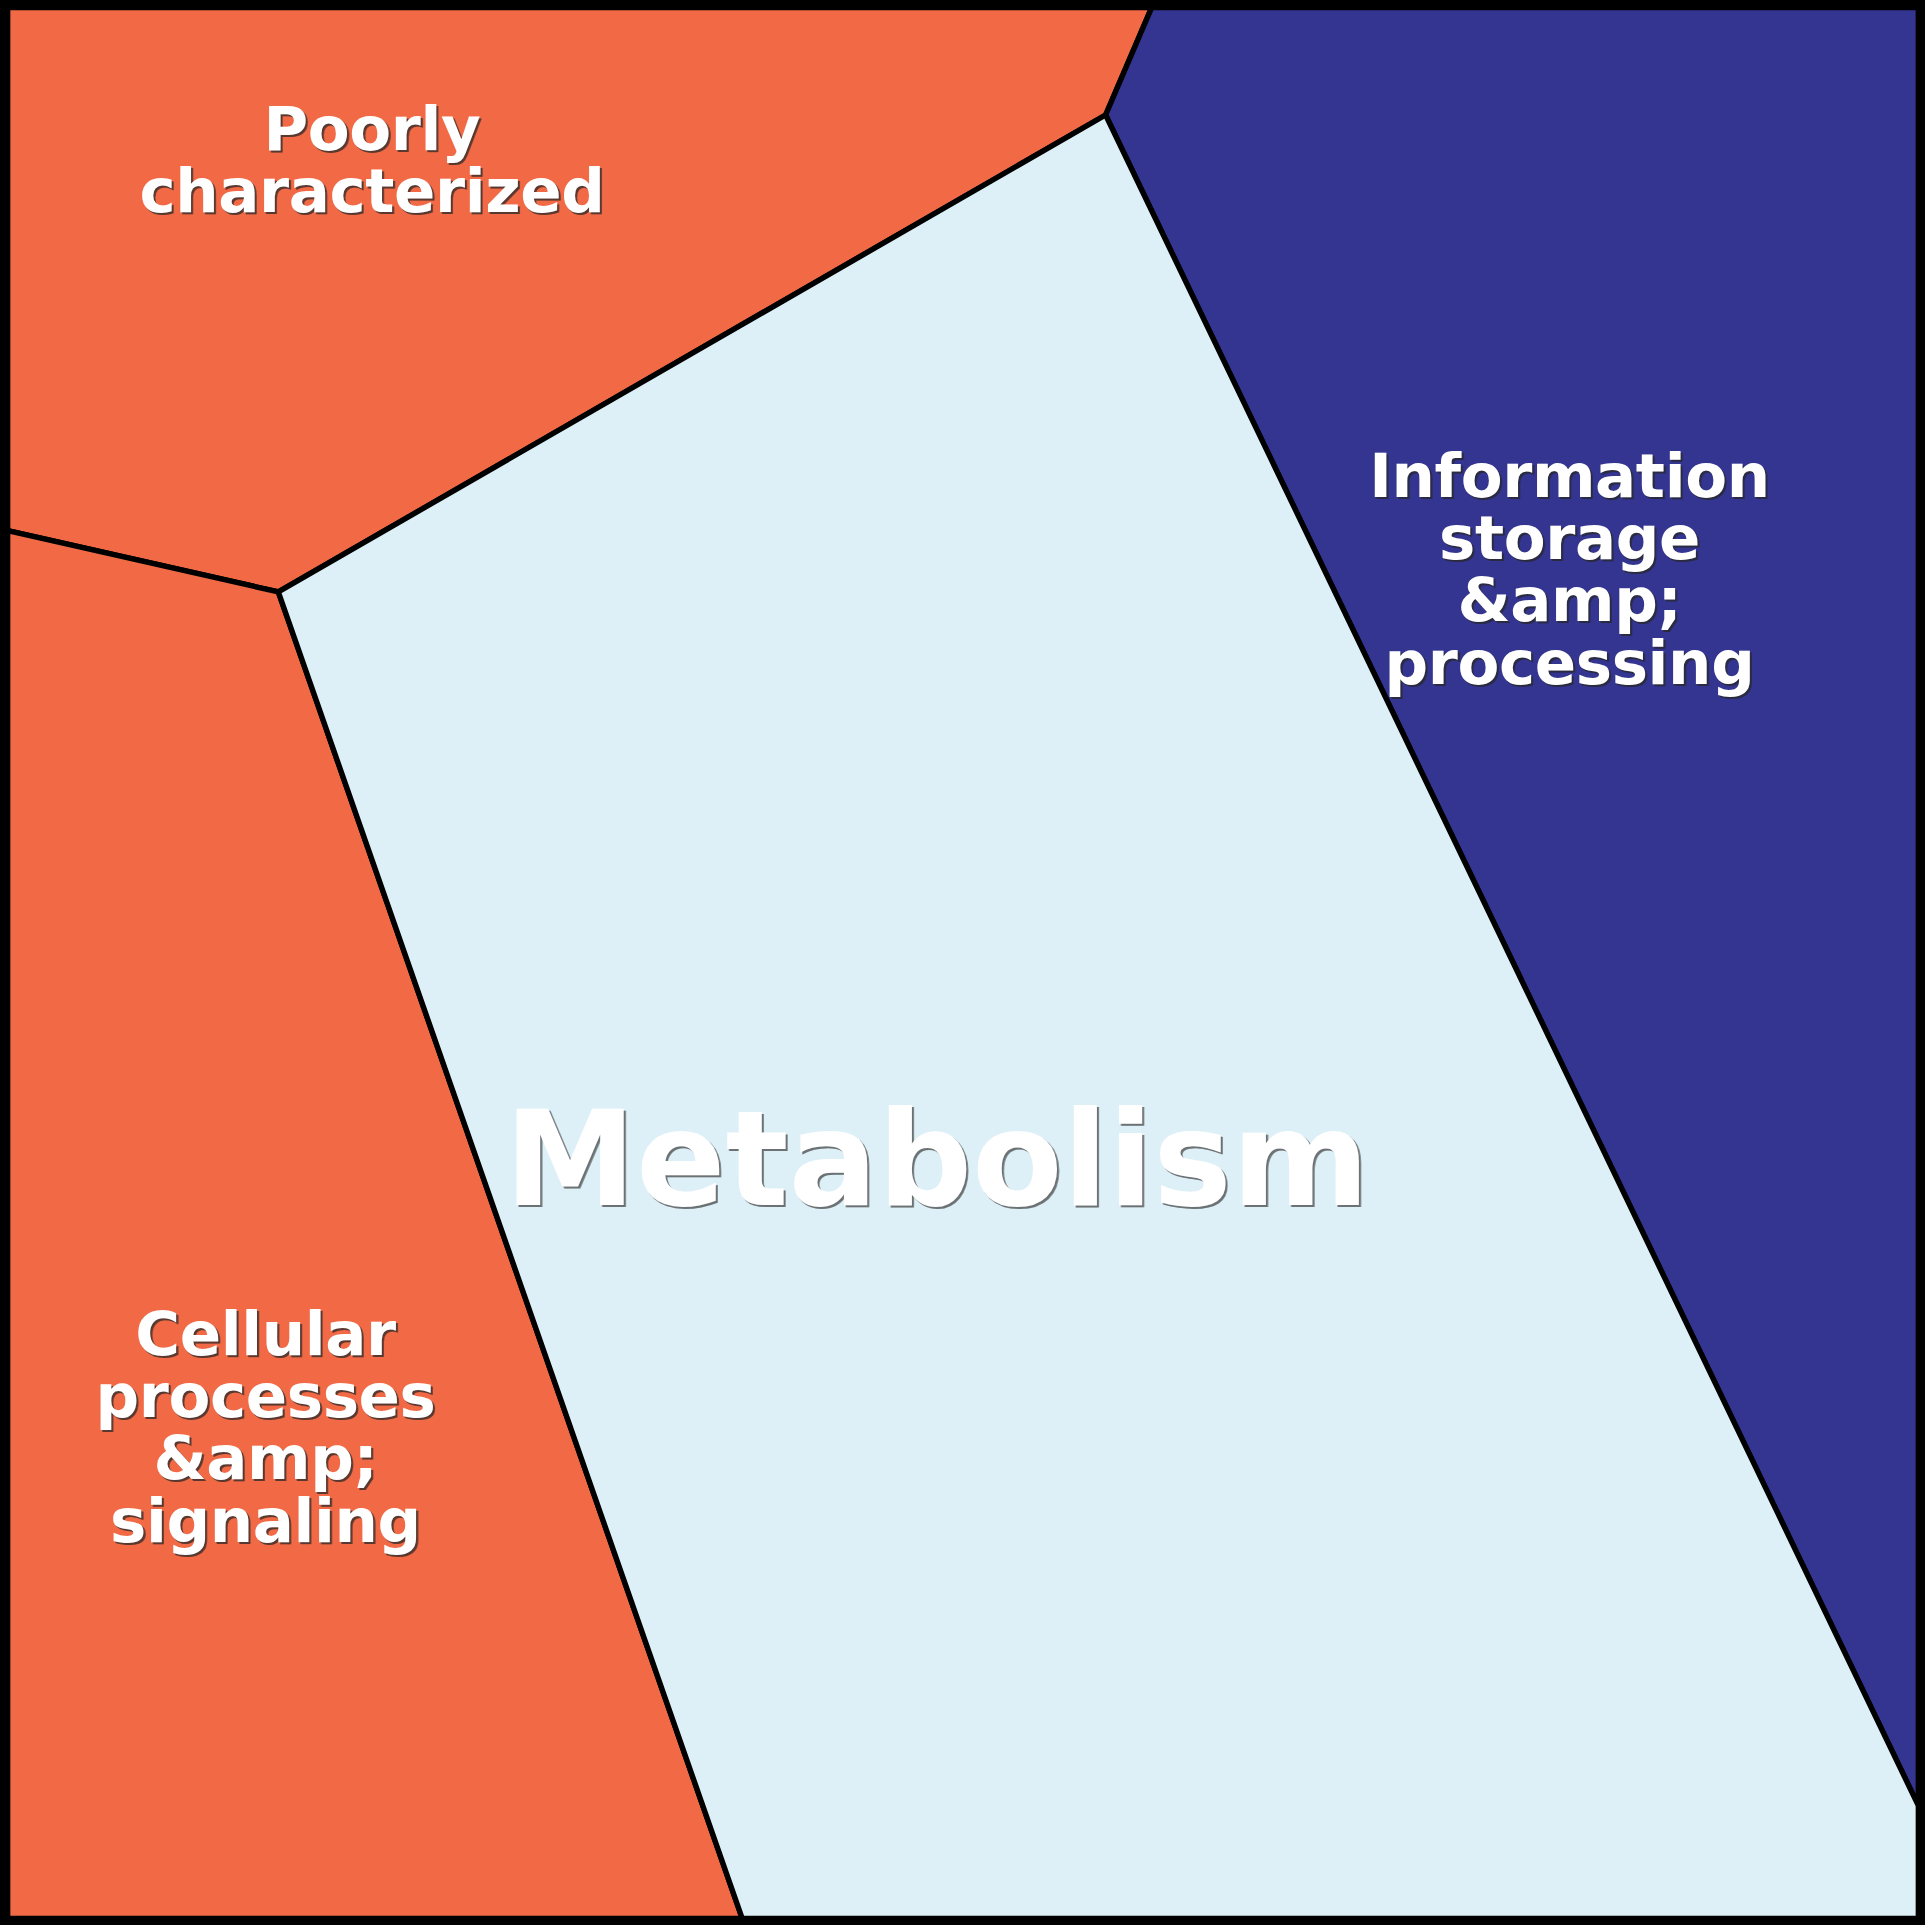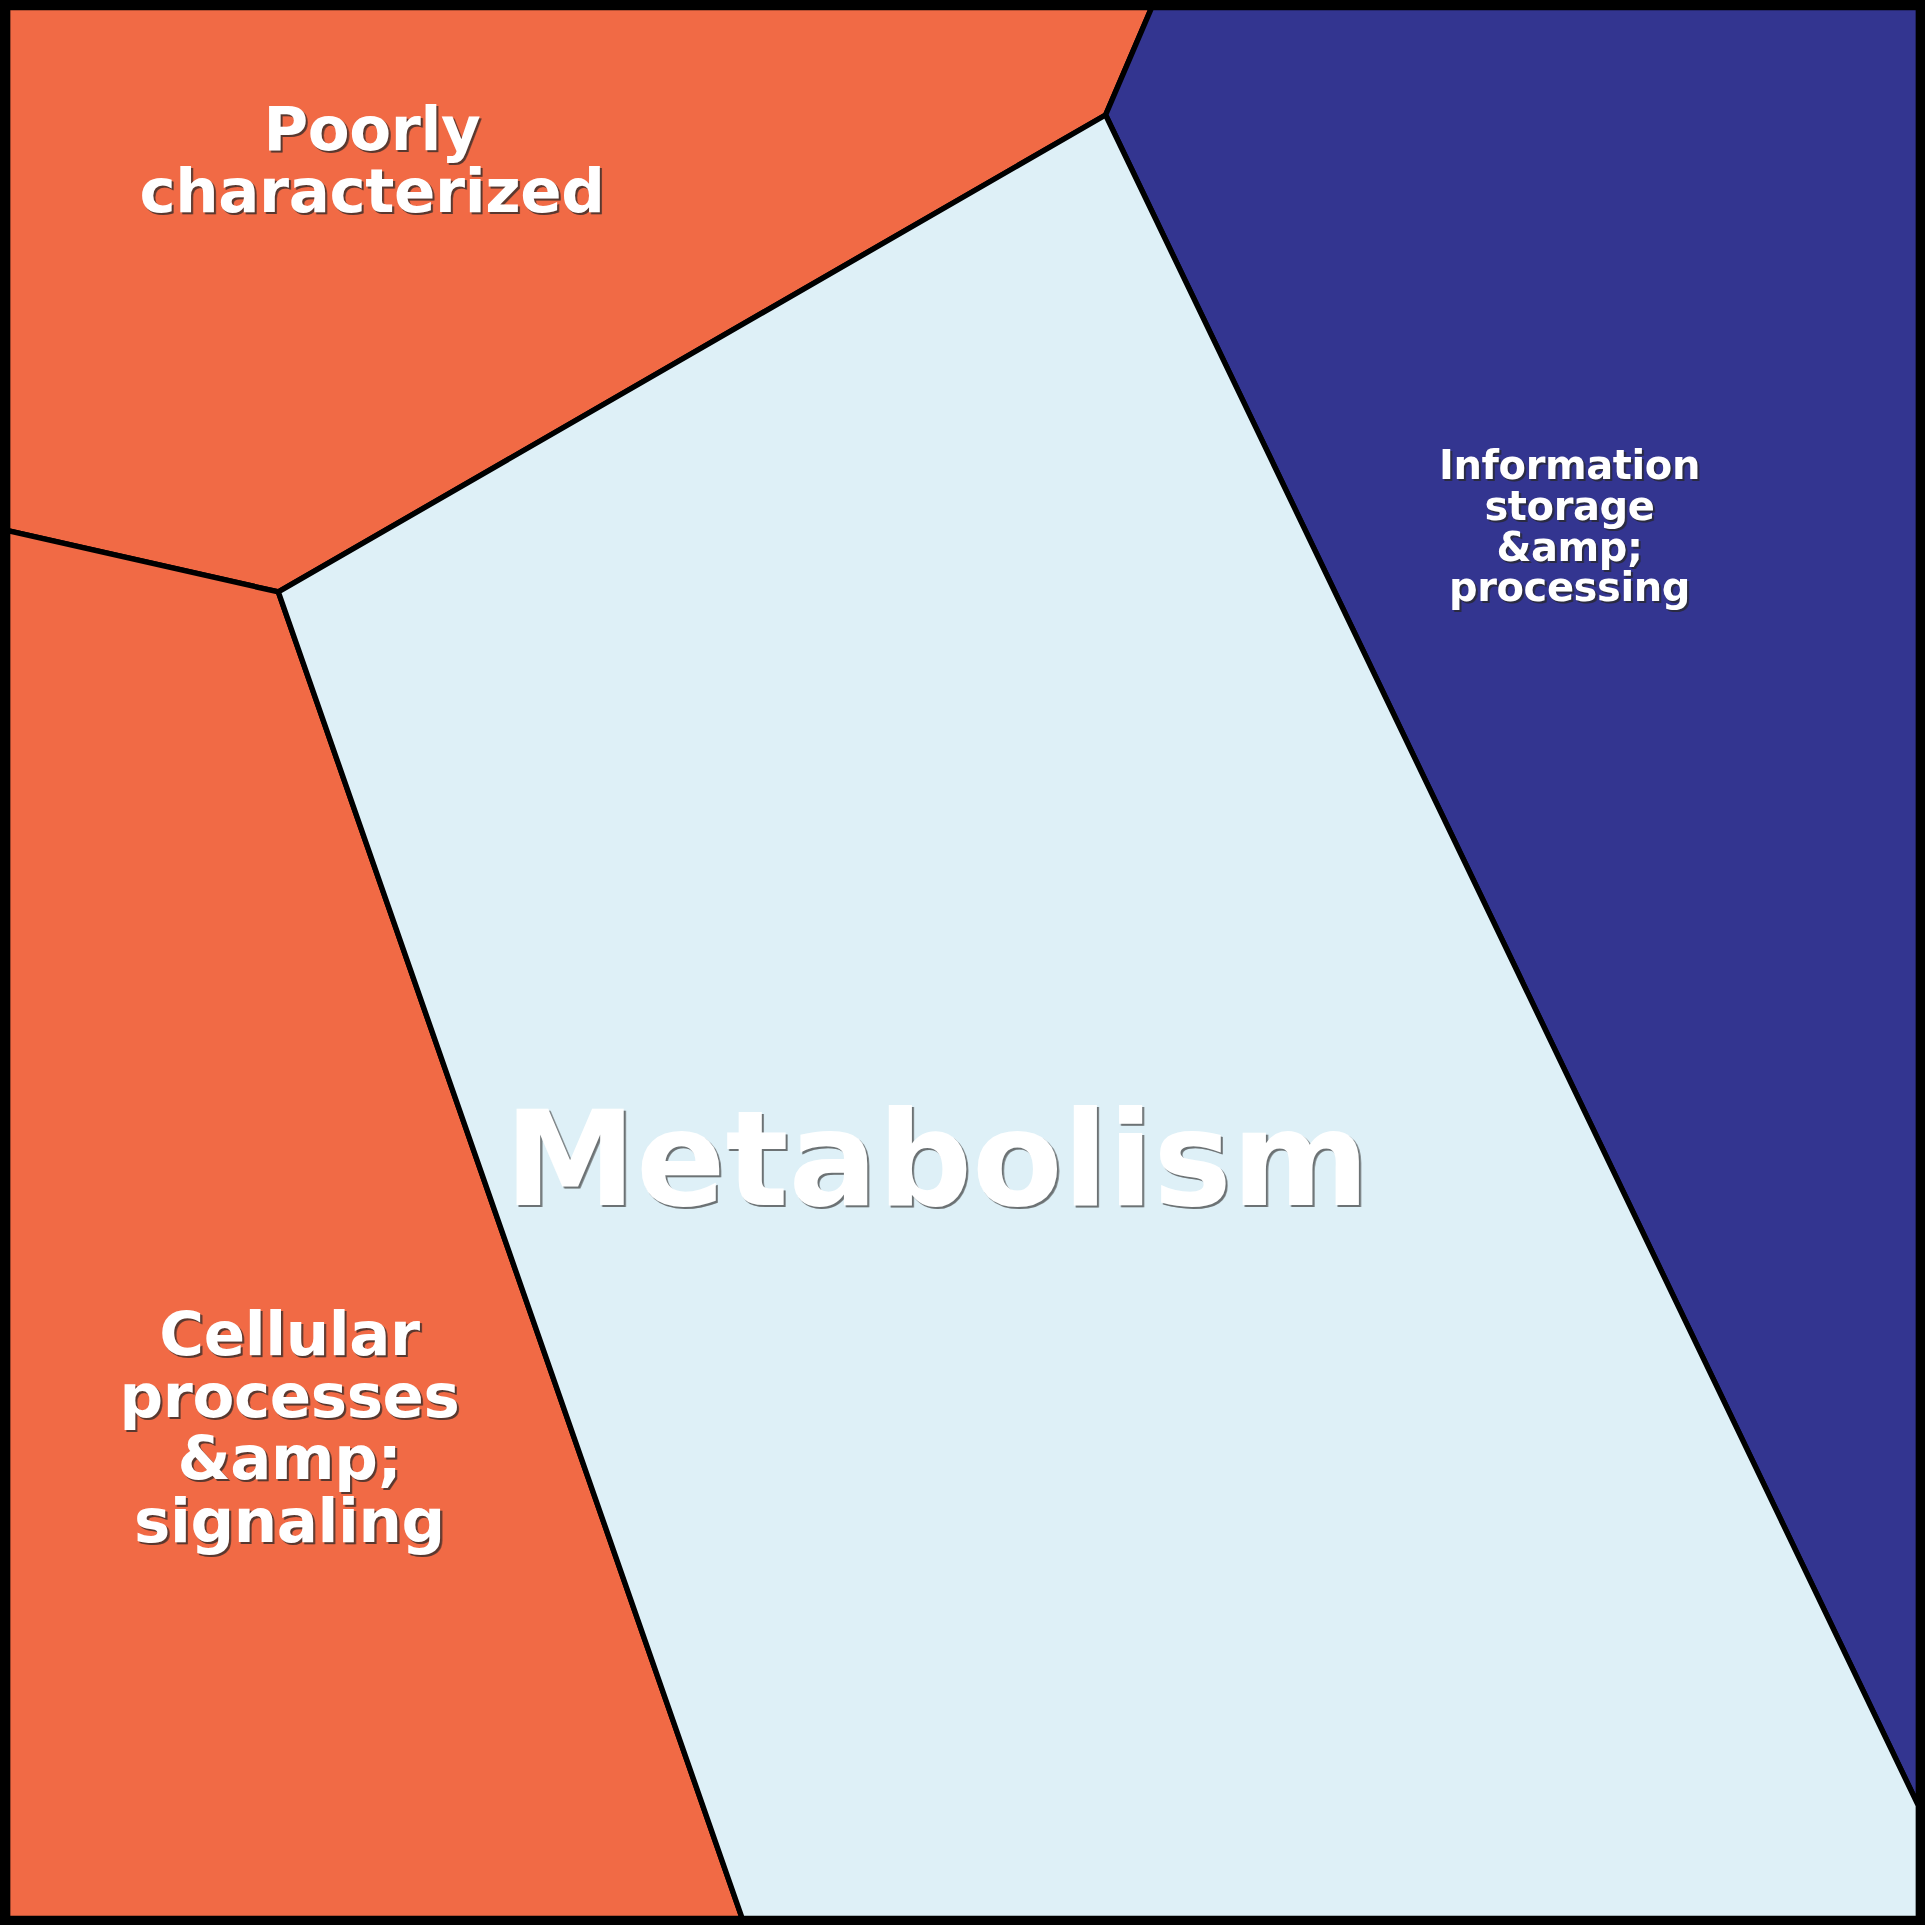--- a/index.html
+++ b/index.html
@@ -47,28 +47,27 @@
   #label-poorly-characterized {
     left: 0px;
     top: 98px;
     width: 744px;
     font-size: 61px;
   }
   #label-information-storage {
     left: 1213px;
     top: 445px;
     width: 713px;
-    font-size: 40px;
+    font-size: 61px;
   }
   #label-cellular-processes {
     left: 0px;
     top: 1303px;
     width: 531px;
     font-size: 61px;
-    margin-left: 24px;
   }
   #label-metabolism {
     left: 270px;
     top: 1092px;
     width: 1334px;
     font-size: 132px;
     letter-spacing: 0px;
     text-shadow:
        2.3px 2.3px 0 rgba(60,60,60,0.50),
        1.5px 1.5px 0 rgba(60,60,60,0.40);

